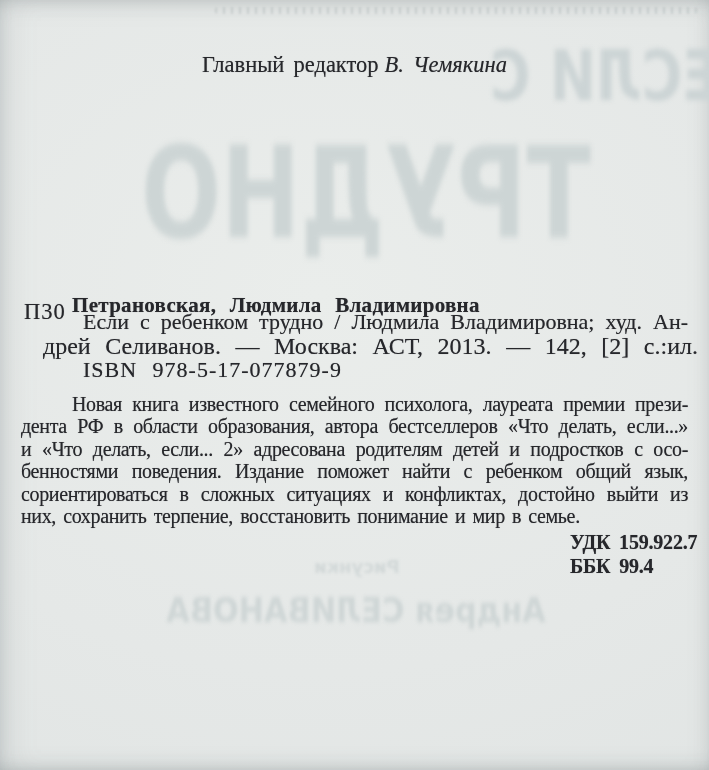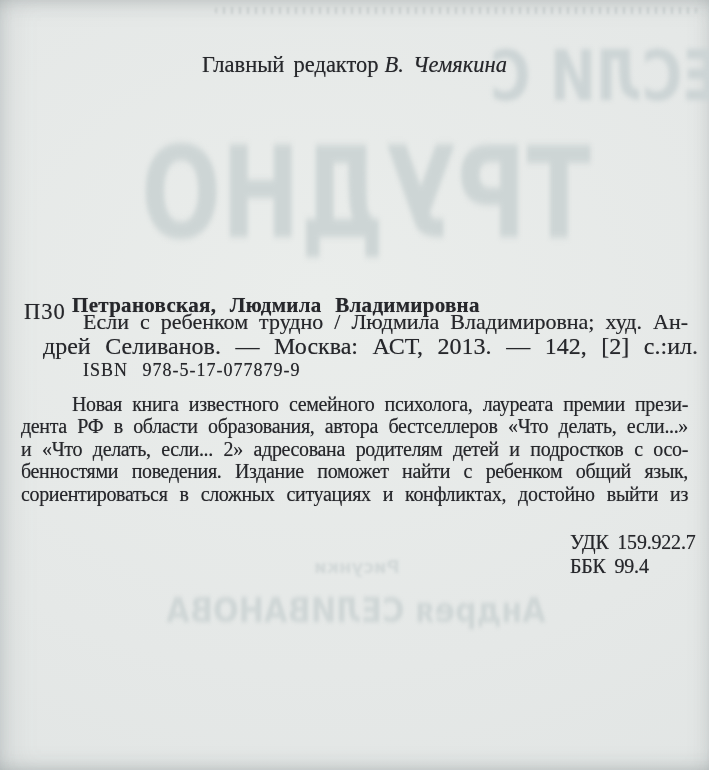--- a/index.html
+++ b/index.html
@@ -102,40 +102,40 @@
   }
   .entry-line2 {
     top: 334px; left: 33px; width: 655px;
     font-size: 24px; line-height: 24px;
     text-align: justify; text-align-last: justify;
     white-space: nowrap;
     margin-left: 10px;
   }
   .isbn-line {
     top: 358px; left: 83px;
-    font-size: 18px; line-height: 24px;
+    font-size: 22px; line-height: 24px;
     letter-spacing: 1px; word-spacing: 9px;
   }
 
   .annotation {
     top: 393px; left: 21px; width: 667px;
     font-weight: normal;
     font-size: 20px; line-height: 22.4px;
     letter-spacing: -0.35px;
   }
   .annotation .a-line {
     text-align: justify; text-align-last: justify;
     white-space: nowrap;
   }
   .annotation .a-line.first { padding-left: 51px; }
   .annotation .a-line.last  { text-align-last: left; word-spacing: 2.5px; }
 
   .classification {
     top: 531px; left: 570px;
-    font-weight: normal;
+    font-weight: bold;
     font-size: 20px; line-height: 23.5px;
     letter-spacing: -0.2px; word-spacing: 4px;
     white-space: nowrap;
   }
 </style>
 </head>
 <body>
 
 <div class="page">
 
@@ -156,20 +156,21 @@
   <div class="abs entry-line1 ink">Если с ребенком трудно / Людмила Владимировна; худ. Ан-</div>
   <div class="abs entry-line2 ink">дрей Селиванов. — Москва: АСТ, 2013. — 142, [2] с.:ил.</div>
   <div class="abs isbn-line ink">ISBN 978-5-17-077879-9</div>
 
   <div class="abs annotation ink">
     <div class="a-line first">Новая книга известного семейного психолога, лауреата премии прези-</div>
     <div class="a-line">дента РФ в области образования, автора бестселлеров «Что делать, если...»</div>
     <div class="a-line">и «Что делать, если... 2» адресована родителям детей и подростков с осо-</div>
     <div class="a-line">бенностями поведения. Издание поможет найти с ребенком общий язык,</div>
     <div class="a-line">сориентироваться в сложных ситуациях и конфликтах, достойно выйти из</div>
+    <div class="a-line last">них, сохранить терпение, восстановить понимание и мир в семье.</div>
   </div>
 
   <div class="abs classification ink">
     <div>УДК 159.922.7</div>
     <div>ББК 99.4</div>
   </div>
 
 </div>
 
 </body></html>

